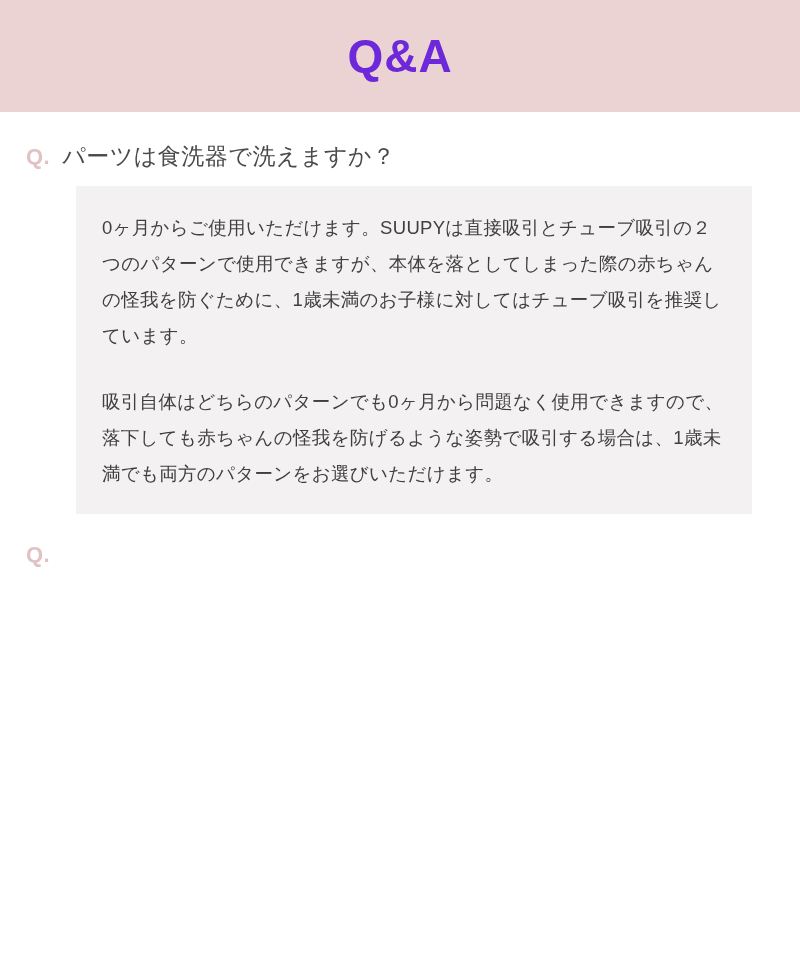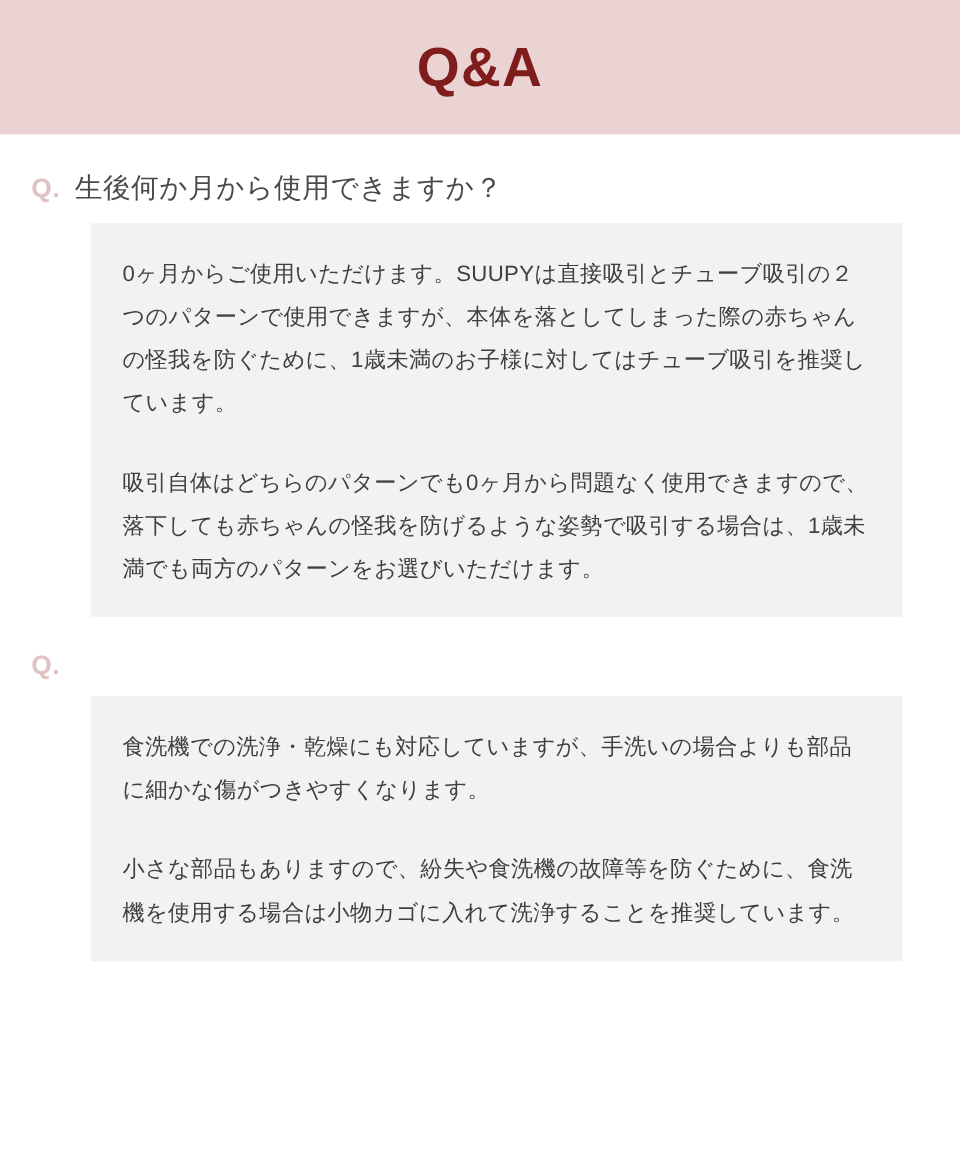--- a/index.html
+++ b/index.html
@@ -23,21 +23,21 @@
     height: 112px;
     background: #ecd3d3;
     display: flex;
     align-items: center;
     justify-content: center;
   }
   .header-title {
     font-size: 46px;
     font-weight: bold;
     letter-spacing: 1px;
-    color: #7f1d1d;
+    color: #6d28d9;
     line-height: 1;
   }
   
   .qa-list {
     padding: 0 0 24px 0;
   }
   .qa-block {
     margin: 0;
   }
   .question-row {
@@ -87,34 +87,30 @@
 
   <div class="header">
     <div class="header-title">Q&amp;A</div>
   </div>
 
   <div class="qa-list">
 
     <div class="qa-block">
       <div class="question-row">
         <span class="q-mark">Q.</span>
-        <span class="question-text">生後何か月から使用できますか？</span>
+        <span class="question-text">パーツは食洗器で洗えますか？</span>
       </div>
       <div class="answer-box">
         <p class="answer-para">0ヶ月からご使用いただけます。SUUPYは直接吸引とチューブ吸引の２つのパターンで使用できますが、本体を落としてしまった際の赤ちゃんの怪我を防ぐために、1歳未満のお子様に対してはチューブ吸引を推奨しています。</p>
         <p class="answer-para">吸引自体はどちらのパターンでも0ヶ月から問題なく使用できますので、落下しても赤ちゃんの怪我を防げるような姿勢で吸引する場合は、1歳未満でも両方のパターンをお選びいただけます。</p>
       </div>
     </div>
 
     <div class="qa-block">
       <div class="question-row">
         <span class="q-mark">Q.</span>
       </div>
-      <div class="answer-box">
-        <p class="answer-para">食洗機での洗浄・乾燥にも対応していますが、手洗いの場合よりも部品に細かな傷がつきやすくなります。</p>
-        <p class="answer-para">小さな部品もありますので、紛失や食洗機の故障等を防ぐために、食洗機を使用する場合は小物カゴに入れて洗浄することを推奨しています。</p>
-      </div>
     </div>
 
   </div>
 
   <div class="spacer-bottom"></div>
 </div>
 
 </body></html>

